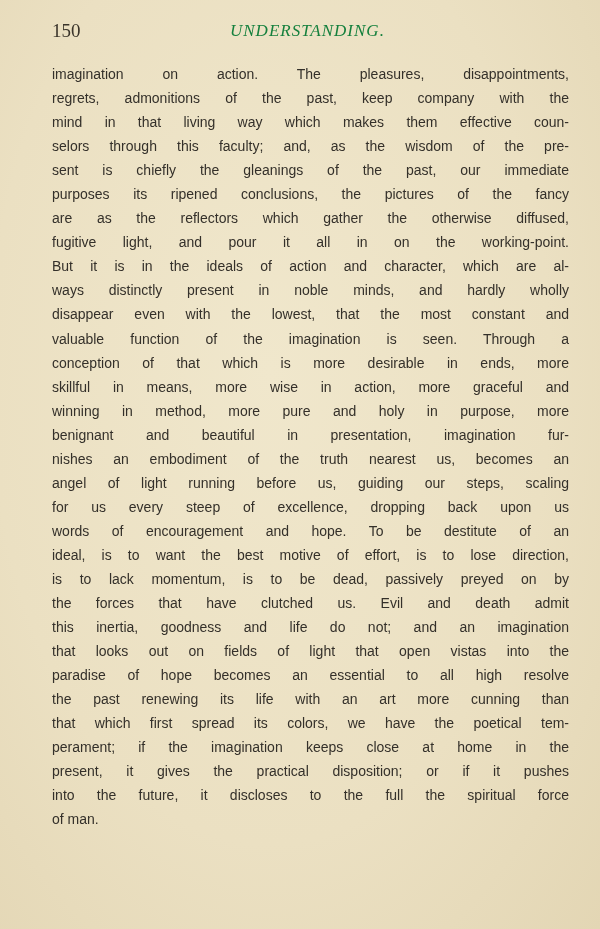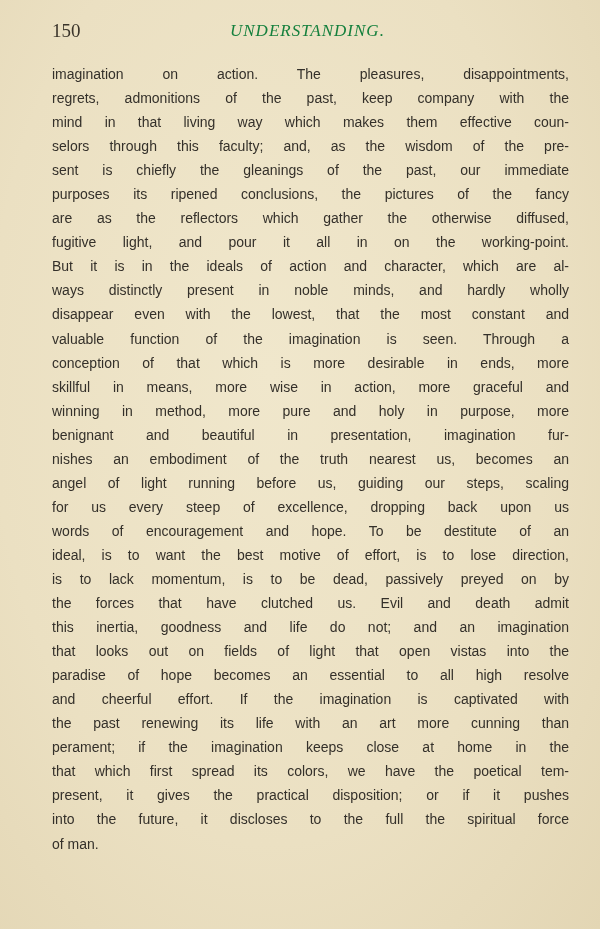--- a/index.html
+++ b/index.html
@@ -63,21 +63,20 @@
       <span class="line">nishes an embodiment of the truth nearest us, becomes an</span>
       <span class="line">angel of light running before us, guiding our steps, scaling</span>
       <span class="line">for us every steep of excellence, dropping back upon us</span>
       <span class="line">words of encouragement and hope. To be destitute of an</span>
       <span class="line">ideal, is to want the best motive of effort, is to lose direction,</span>
       <span class="line">is to lack momentum, is to be dead, passively preyed on by</span>
       <span class="line">the forces that have clutched us. Evil and death admit</span>
       <span class="line">this inertia, goodness and life do not; and an imagination</span>
       <span class="line">that looks out on fields of light that open vistas into the</span>
       <span class="line">paradise of hope becomes an essential to all high resolve</span>
-      <span class="line">and cheerful effort. If the imagination is captivated with</span>
       <span class="line">the past renewing its life with an art more cunning than</span>
+      <span class="line">that which first spread its colors, we have the poetical tem-</span>
       <span class="line">perament; if the imagination keeps close at home in the</span>
-      <span class="line">that which first spread its colors, we have the poetical tem-</span>
       <span class="line">present, it gives the practical disposition; or if it pushes</span>
       <span class="line">into the future, it discloses to the full the spiritual force</span>
       <span class="line last">of man.</span>
     </div>
 </div>
 
 </body></html>

